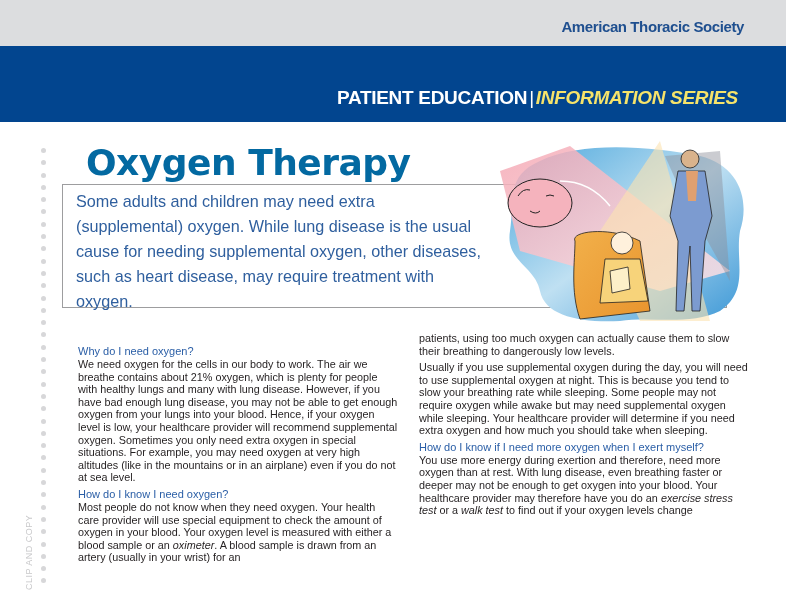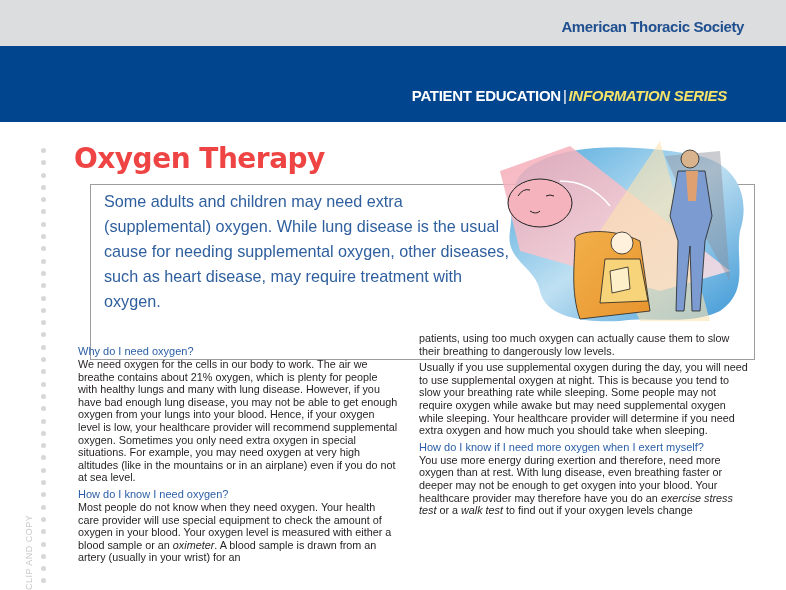--- a/index.html
+++ b/index.html
@@ -3,34 +3,34 @@
 <meta charset="utf-8">
 <style>
   * { box-sizing: border-box; margin: 0; padding: 0; }
   html, body { width: 786px; height: 590px; overflow: hidden; background: #ffffff; }
   body { position: relative; font-family: "Liberation Sans", sans-serif; color: #231f20; }
 
   .top-band { position: absolute; left: 0; top: 0; width: 786px; height: 56px; background: #dcdddf; }
   .org-name { position: absolute; right: 42px; top: 18px; font-size: 15px; font-weight: bold; color: #1f4f8f; letter-spacing: -0.4px; }
 
   .blue-band { position: absolute; left: 0; top: 46px; width: 786px; height: 76px; background: #02458f; }
-  .series { position: absolute; right: 59px; top: 87px; font-size: 15px; font-weight: bold; letter-spacing: -0.3px; white-space: nowrap; }
+  .series { position: absolute; right: 48px; top: 87px; font-size: 19px; font-weight: bold; letter-spacing: -0.3px; white-space: nowrap; }
   .series .pe { color: #ffffff; }
   .series .bar { color: #ffffff; font-weight: normal; margin: 0 2px; }
   .series .info { color: #f6e36a; font-style: italic; }
 
   .dots { position: absolute; left: 41px; top: 148px; width: 6px; }
   .dot { width: 5px; height: 5px; border-radius: 50%; background: #d7d7d9; margin-bottom: 7.3px; }
 
   .clip-copy { position: absolute; left: 24px; top: 590px; transform: rotate(-90deg); transform-origin: left top;
                font-size: 9px; color: #c8c8ca; letter-spacing: 0.5px; white-space: nowrap; }
 
-  .title { position: absolute; left: 74px; top: 142px; font-family: "DejaVu Sans", sans-serif; font-size: 28px; color: #ef4444; letter-spacing: -0.5px; }
+  .title { position: absolute; left: 86px; top: 142px; font-family: "DejaVu Sans", sans-serif; font-size: 36px; color: #0369a1; letter-spacing: -0.5px; }
 
-  .intro-box { position: absolute; left: 90px; top: 184px; width: 665px; height: 176px; border: 1px solid #9d9d9f; background: #fff; }
+  .intro-box { position: absolute; left: 62px; top: 184px; width: 665px; height: 124px; border: 1px solid #9d9d9f; background: #fff; }
   .intro-text { position: absolute; left: 13px; top: 4px; width: 410px; font-size: 16.2px; line-height: 25px; color: #2f5f9e; }
 
   .illustration { position: absolute; left: 500px; top: 141px; width: 250px; height: 182px; }
 
   .col { position: absolute; top: 345px; font-size: 10.8px; line-height: 12.6px; color: #231f20; }
   .col-left { left: 78px; width: 320px; }
   .col-right { left: 419px; width: 330px; top: 332px; }
   .col h3 { font-size: 11px; font-weight: normal; color: #2a5ea6; margin: 0; line-height: 13px; }
   .col p { margin: 0 0 4px 0; }
   .col h3 + p { margin-top: 0; }

